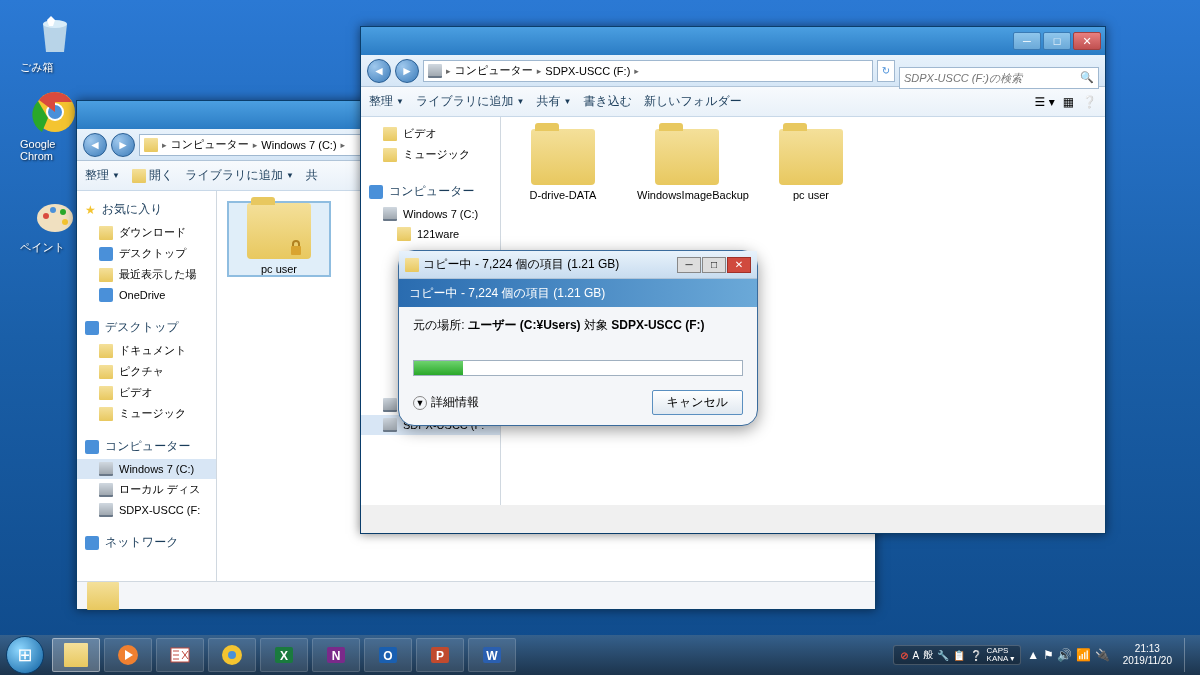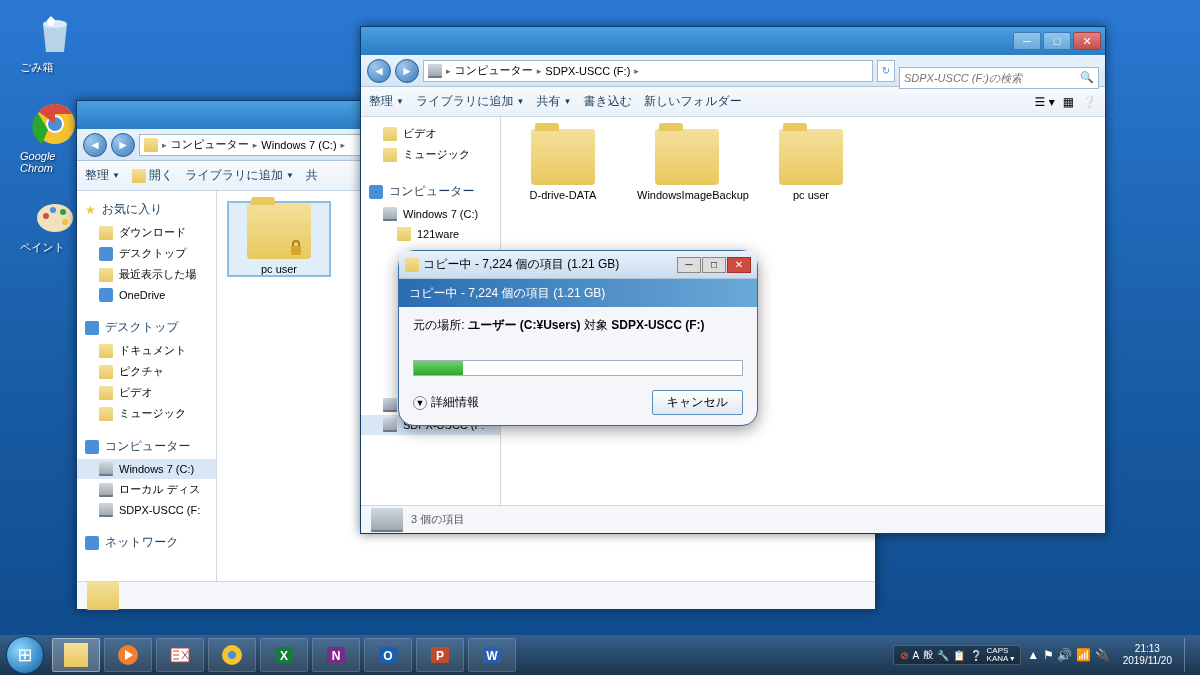--- a/index.html
+++ b/index.html
@@ -73,21 +73,21 @@
 <body>
 
 <div class="desktop-icon" style="left:20px; top:10px;">
   <div class="icon"><svg viewBox="0 0 48 48">
         <path fill="#b8d4e8" d="M12 14h24l-3 28H15z"></path>
         <ellipse cx="24" cy="14" rx="12" ry="4" fill="#d8ecf8"></ellipse>
         <path fill="#fff" d="M16 10l4-4 4 4-2 6h-4z"></path>
       </svg></div>
   <div class="label">ごみ箱</div>
 </div>
-<div class="desktop-icon" style="left:20px; top:100px;font-style:italic;">
+<div class="desktop-icon" style="left:20px; top:88px;">
   <div class="icon"><svg viewBox="0 0 48 48">
         <circle cx="24" cy="24" r="20" fill="#f4c430"></circle>
         <circle cx="24" cy="24" r="9" fill="#fff"></circle>
         <circle cx="24" cy="24" r="7" fill="#4a90d9"></circle>
         <path fill="#d94a3e" d="M24 4a20 20 0 0 1 17 10H24v10L8 12A20 20 0 0 1 24 4z"></path>
         <path fill="#2aa82a" d="M7 13l10 17-6 14A20 20 0 0 1 7 13z"></path>
       </svg></div>
   <div class="label">Google Chrom</div>
 </div>
 <div class="desktop-icon" style="left:20px; top:190px;">
@@ -304,24 +304,20 @@
       <div class="folder-item">
           <div class="fld"></div>
           <div>WindowsImageBackup</div>
         </div>
       <div class="folder-item">
           <div class="fld"></div>
           <div>pc user</div>
         </div>
     </div>
   </div>
-  <div class="status-row">
-    <div class="sb-icon ic-drive" style="width:32px;height:24px"></div>
-    <span>3 個の項目</span>
-  </div>
 </div>
 
 <div class="dialog" style="left:398px; top:250px;border-radius:16px;">
   <div class="dlg-titlebar">
     <span class="sb-icon ic-folder" style="margin-right:4px"></span>
     <span>コピー中 - 7,224 個の項目 (1.21 GB)</span>
     <span class="spacer"></span>
     <div class="dlg-ctrl">─</div>
     <div class="dlg-ctrl">□</div>
     <div class="dlg-ctrl close">✕</div>

